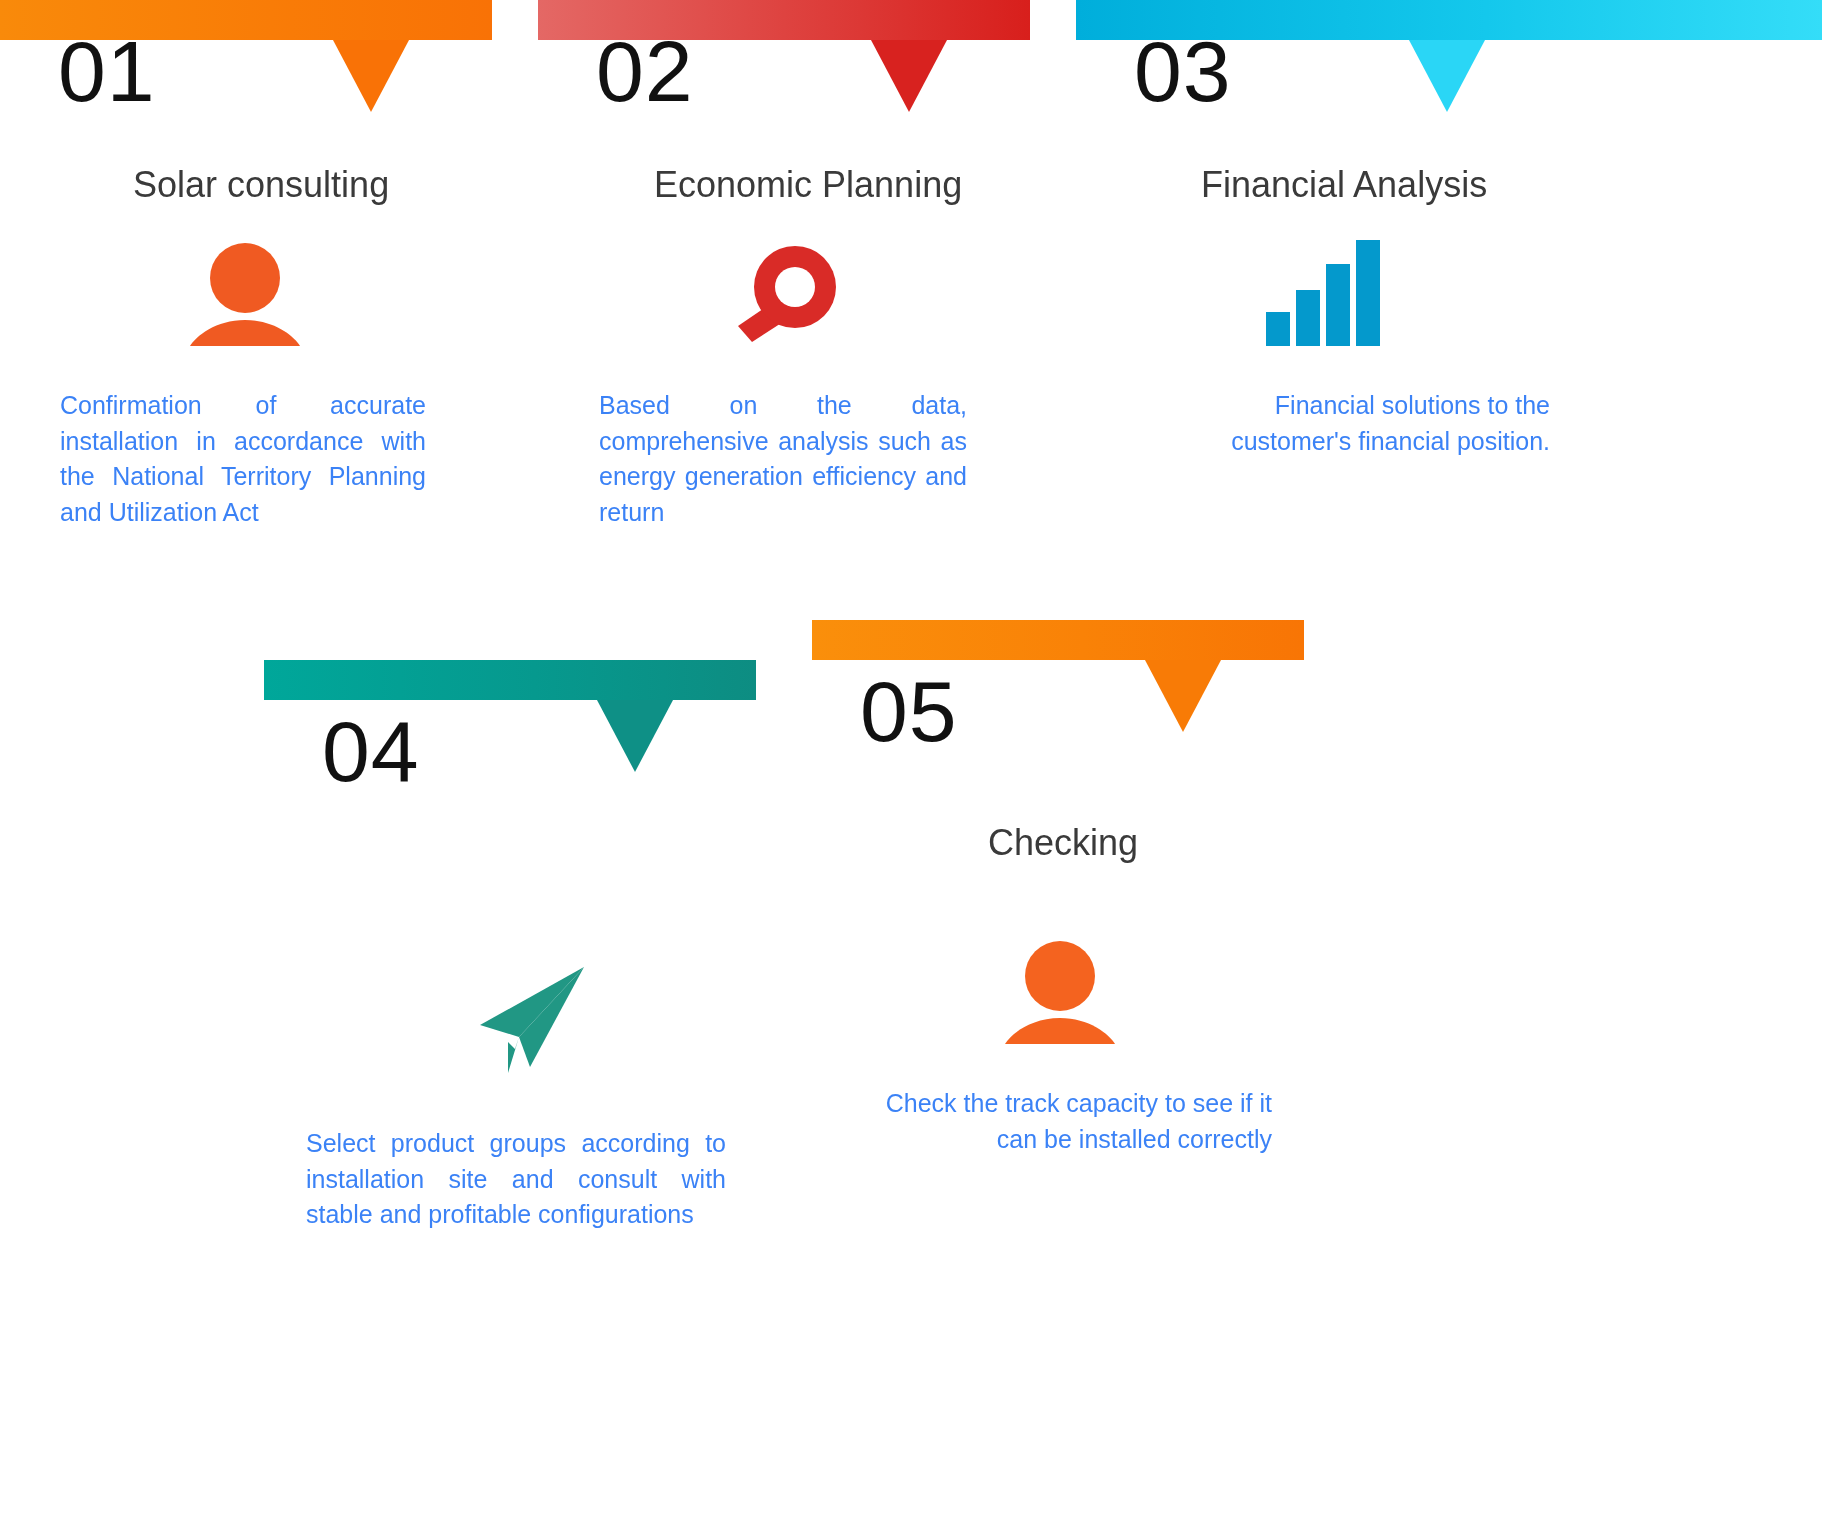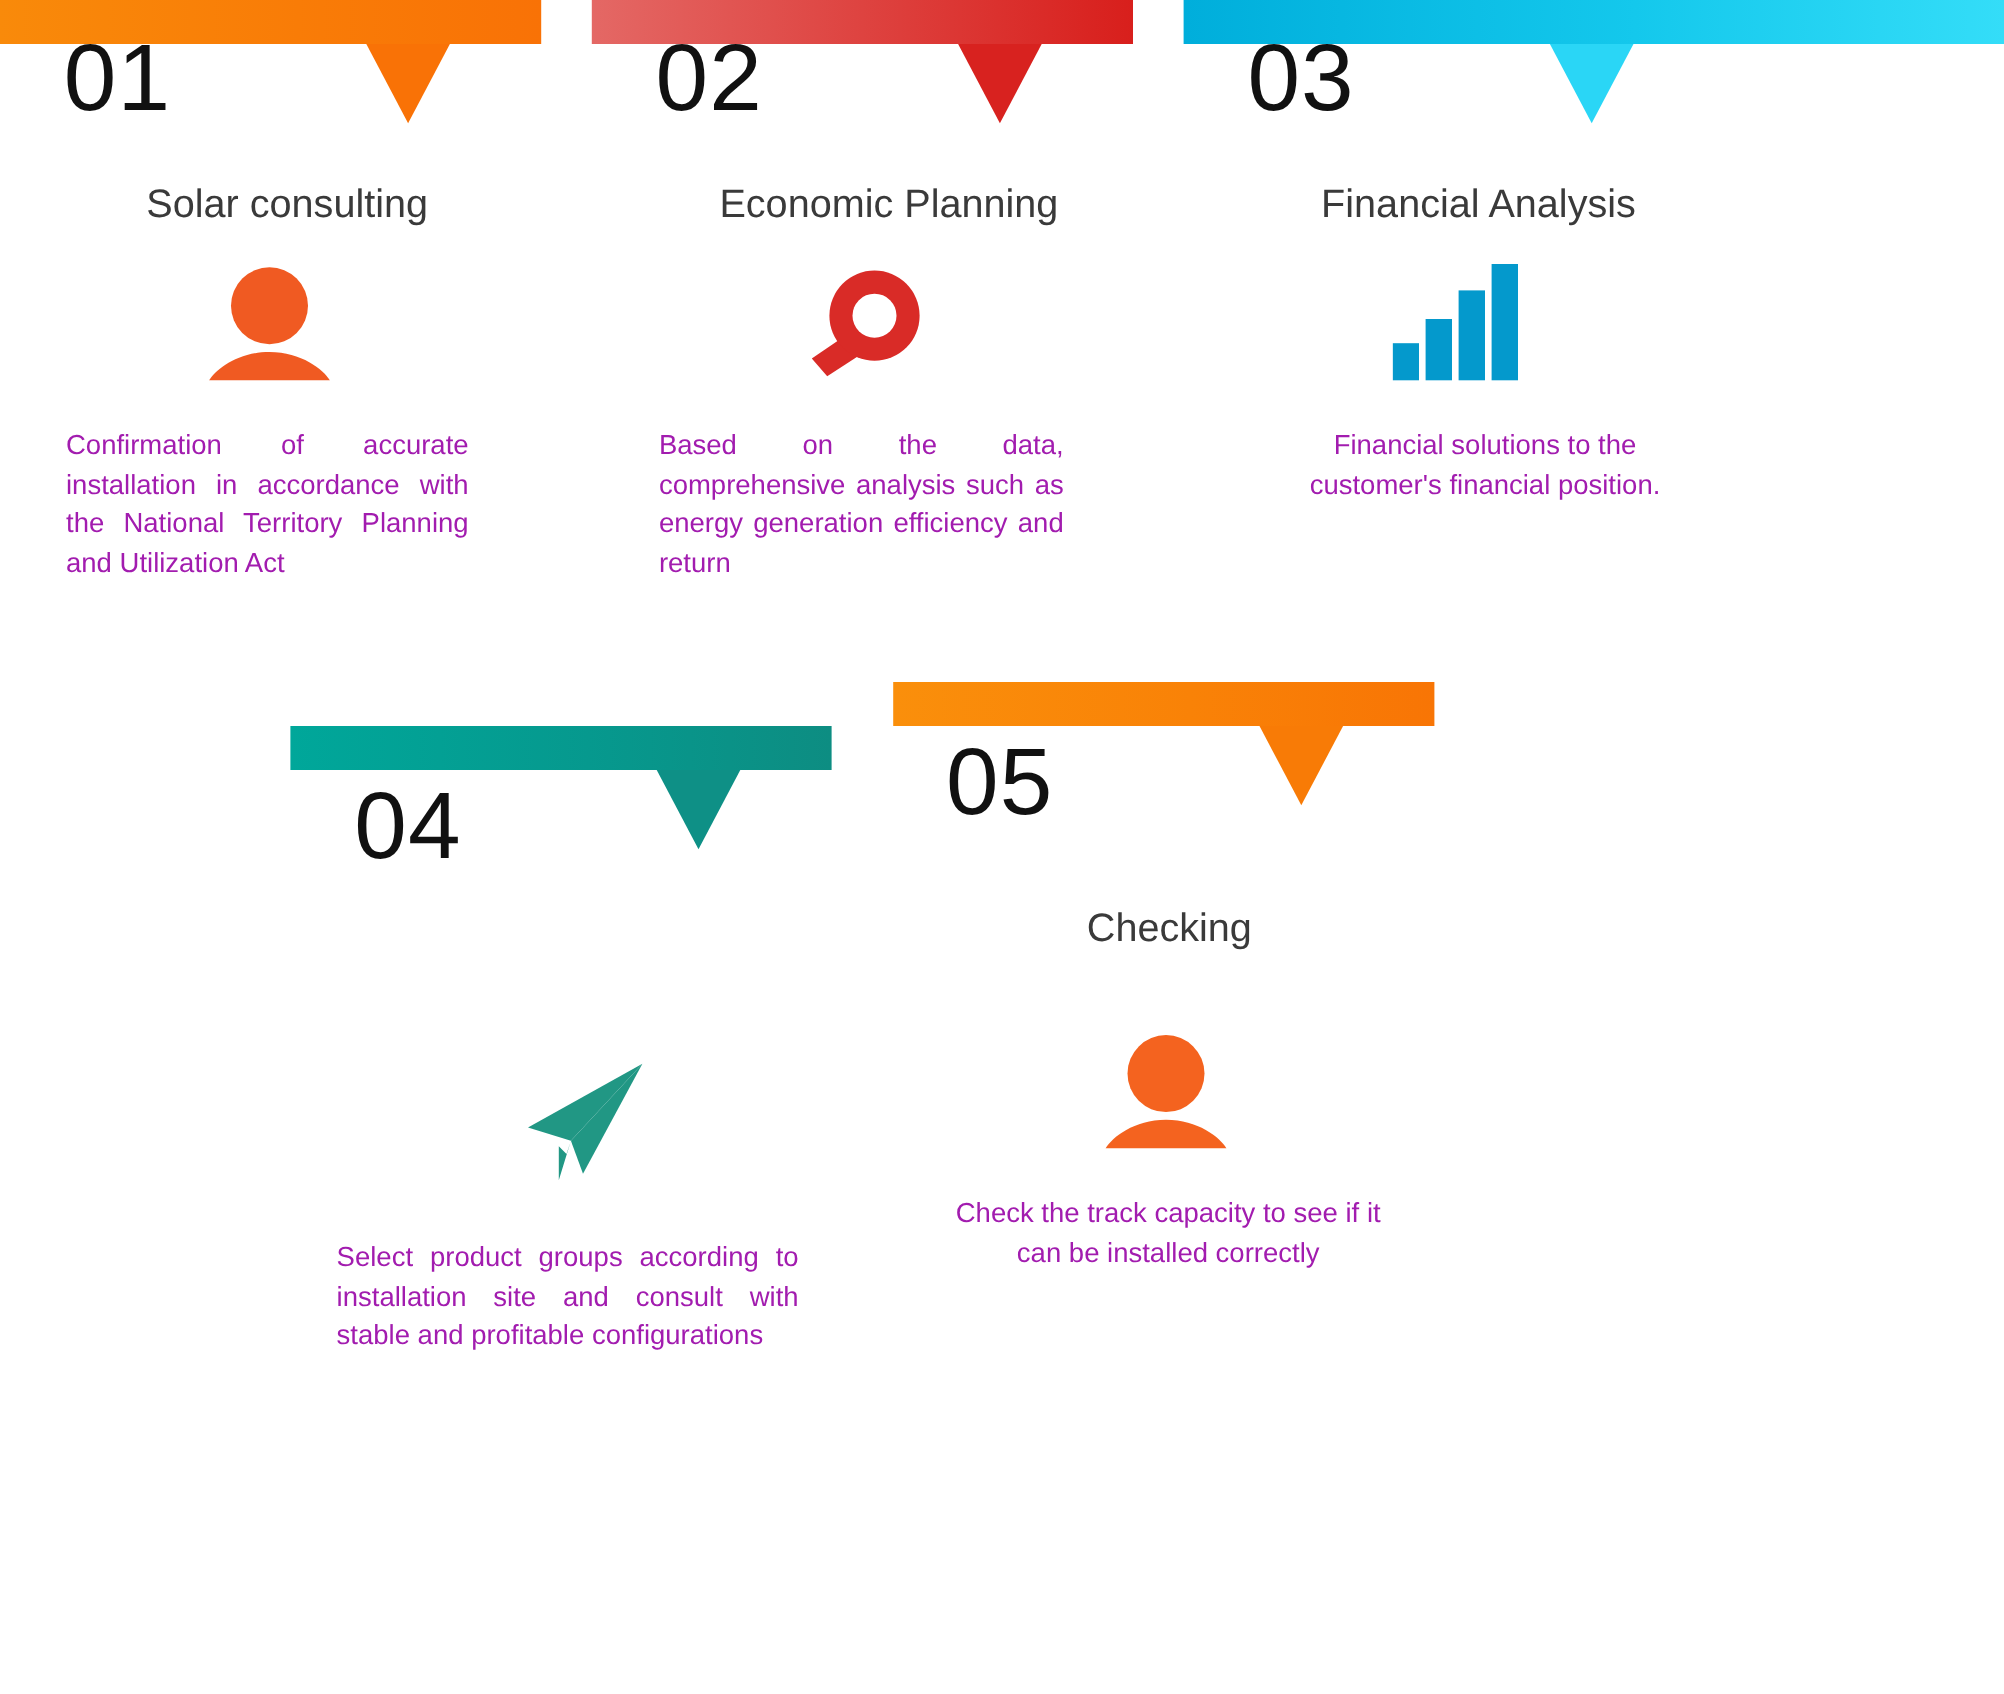--- a/index.html
+++ b/index.html
@@ -79,25 +79,25 @@
     position: absolute;
   }
   .icon-box svg { display: block; }
 
   
   .desc {
     position: absolute;
     font-family: "Liberation Sans", sans-serif;
     font-size: 25px;
     line-height: 1.42;
-    color: #a21caf;
+    color: #3b82f6;
     text-align: justify;
     text-justify: inter-word;
   }
-  .desc.left-align { text-align: center; }
+  .desc.left-align { text-align: right; }
 </style>
 </head>
 <body>
 
 <div class="canvas">
 
   <div class="card" style="left:0px; top:0px; width:492px; height:560px;">
 
     <div class="banner-wrap" style="width:492px; height:118px;">
       <div class="banner-bar" style="background:linear-gradient(90deg,#F98A0A 0%,#F97C07 55%,#F97206 100%);"></div>

